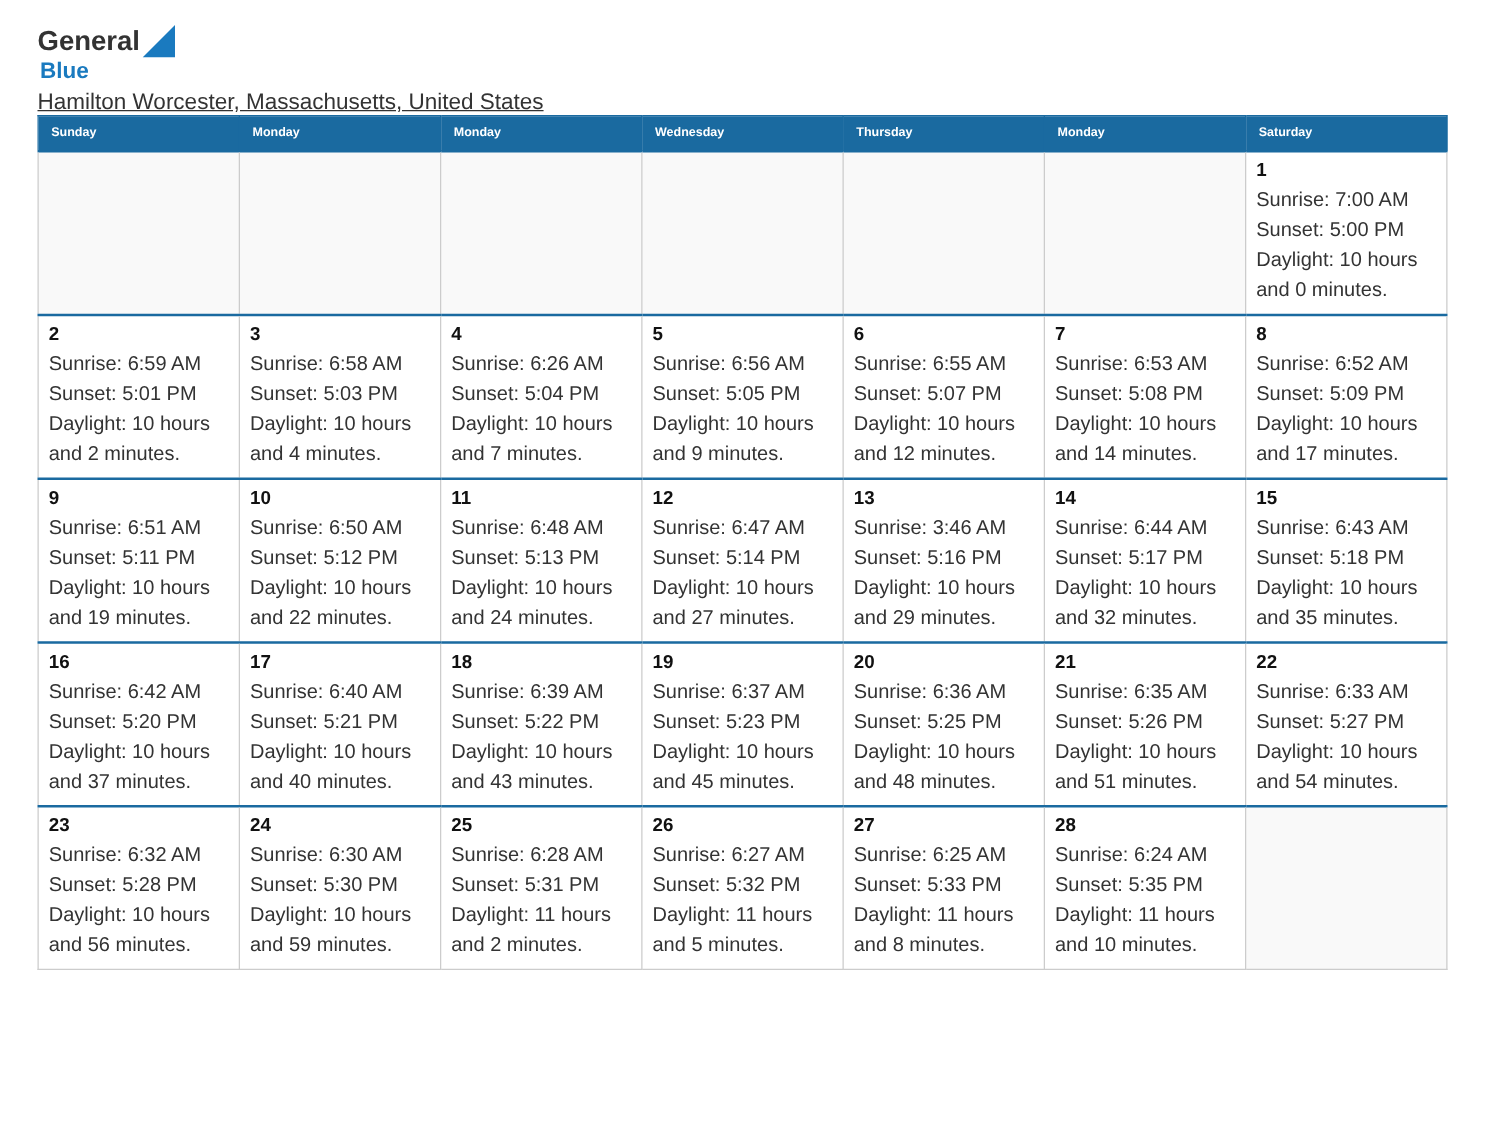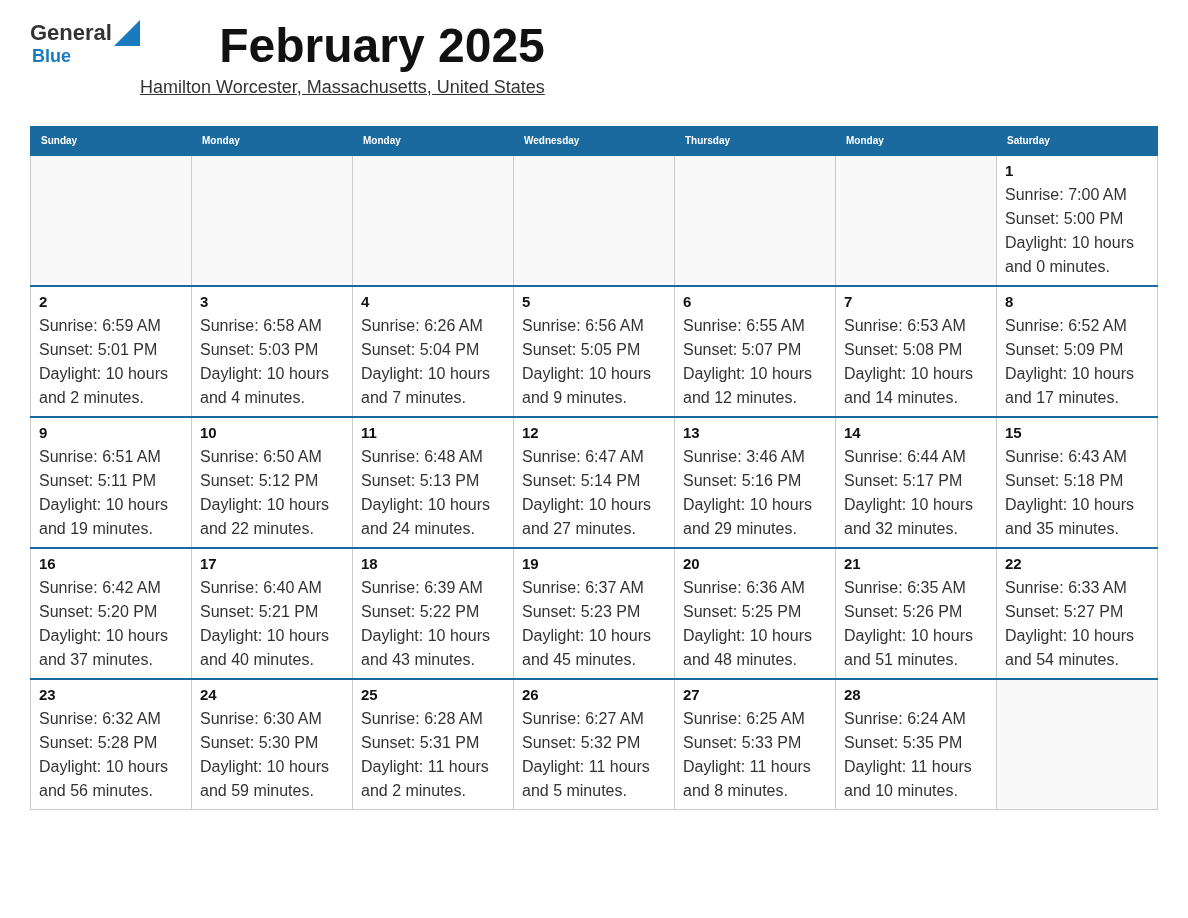--- a/index.html
+++ b/index.html
@@ -5,22 +5,24 @@
     * { box-sizing: border-box; margin: 0; padding: 0; }
     body {
       font-family: Arial, sans-serif;
       background: #fff;
       padding: 20px 30px;
       width: 1188px;
       min-height: 918px;
     }
     .header {
       display: flex;
+      justify-content: space-between;
       align-items: flex-start;
-      margin-bottom: 28px;
+      margin-bottom: 0;
+      flex-direction: column;
     }
     .logo {
       display: flex;
       align-items: center;
       gap: 4px;
     }
     .logo-text-general {
       font-size: 22px;
       font-weight: bold;
       color: #333;
@@ -100,21 +102,20 @@
         <svg width="26" height="26" viewBox="0 0 26 26">
           <polygon points="0,26 26,26 26,0" fill="#1a7abf"></polygon>
         </svg>
       </div>
       <div style="display:flex;align-items:center;padding-left:2px;">
         <span class="logo-text-blue">Blue</span>
       </div>
     </div>
   </div>
   <div class="title-section">
-    <div class="month-title">February 2025</div>
     <div class="location-subtitle">Hamilton Worcester, Massachusetts, United States</div>
   </div>
 </div>
 
 <table class="calendar">
   <thead>
     <tr>
       <th>Sunday</th>
       <th>Monday</th>
       <th>Monday</th>

